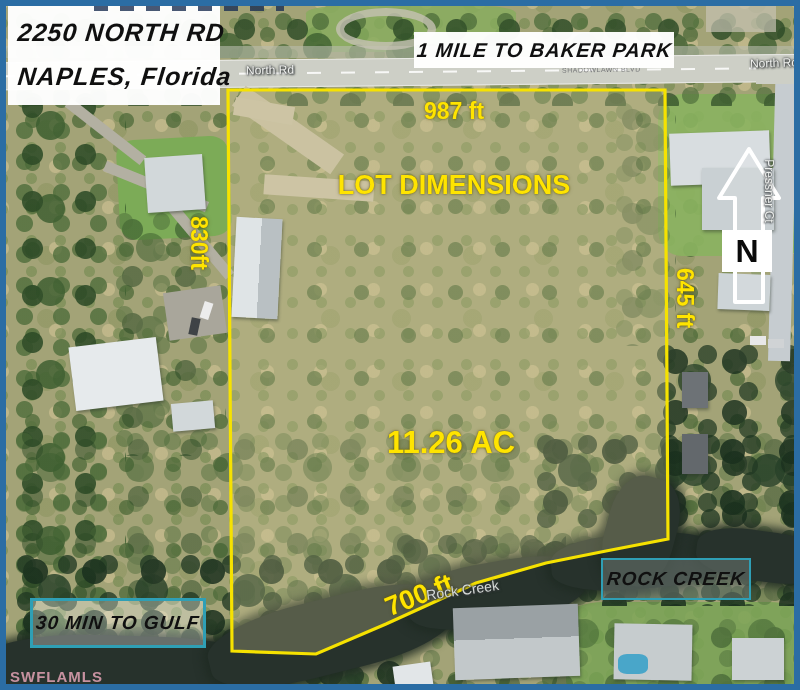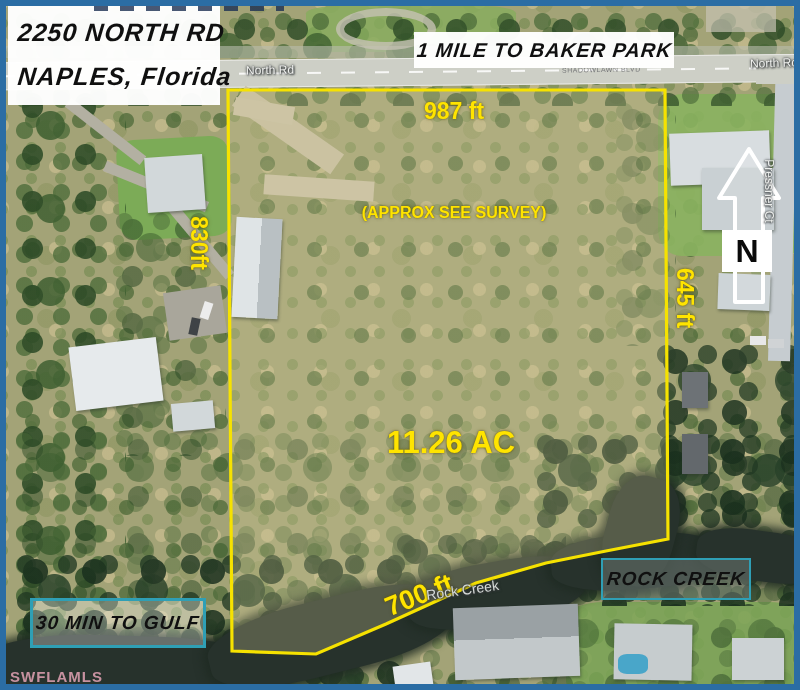--- a/index.html
+++ b/index.html
@@ -126,21 +126,21 @@
 
   <svg class="overlay" width="800" height="690" viewBox="0 0 800 690">
     <polygon id="boundary" points="222,84 659,84 662,533 600,545 540,557 470,577 380,618 310,648 226,645"></polygon>
     <path id="north-arrow" d="M743,143 L773,192 L757,192 L757,296 L729,296 L729,192 L713,192 Z"></path>
   </svg>
   <div class="abs nbox ctr" style="left:716px;top:224px;width:50px;height:42px;font-size:32px;">
     <span>N</span>
   </div>
 
   <div class="abs ylbl" style="left:418px;top:92px;font-size:23px;">987 ft</div>
-  <div class="abs ylbl ctr" style="left:308px;top:198px;width:280px;font-size:16px;">(APPROX SEE SURVEY)</div>
+  <div class="abs ylbl ctr" style="left:308px;top:164px;width:280px;font-size:27px;">LOT DIMENSIONS</div>
   <div class="abs ylbl ctr" style="left:345px;top:388px;width:200px;font-size:31px;margin-top:31px;">11.26 AC</div>
   <div class="abs ylbl ctr" style="left:138px;top:222px;width:110px;height:30px;font-size:23px;transform:rotate(90deg);">830ft</div>
   <div class="abs ylbl ctr" style="left:624px;top:277px;width:110px;height:30px;font-size:23px;transform:rotate(90deg);">645 ft</div>
   <div class="abs ylbl ctr" style="left:348px;top:572px;width:130px;height:34px;font-size:27px;transform:rotate(-22deg);">700 ft</div>
 
   <div class="abs maplbl" style="left:240px;top:57px;font-size:12px;transform:rotate(-1deg);">North Rd</div>
   <div class="abs maplbl" style="left:744px;top:50px;font-size:12px;transform:rotate(-2deg);">North Rd</div>
   <div class="abs" style="left:556px;top:60px;font-size:7px;color:#3a3a44;opacity:.6;letter-spacing:.5px;transform:rotate(-1deg);white-space:nowrap;">SHADOWLAWN BLVD</div>
   <div class="abs maplbl ctr" style="left:693px;top:175px;width:140px;height:20px;font-size:12px;opacity:.85;transform:rotate(90deg);">Pressner Ct</div>
   <div class="abs maplbl" style="left:420px;top:576px;font-size:14px;color:#d4d9d6;transform:rotate(-8deg);">Rock Creek</div>

